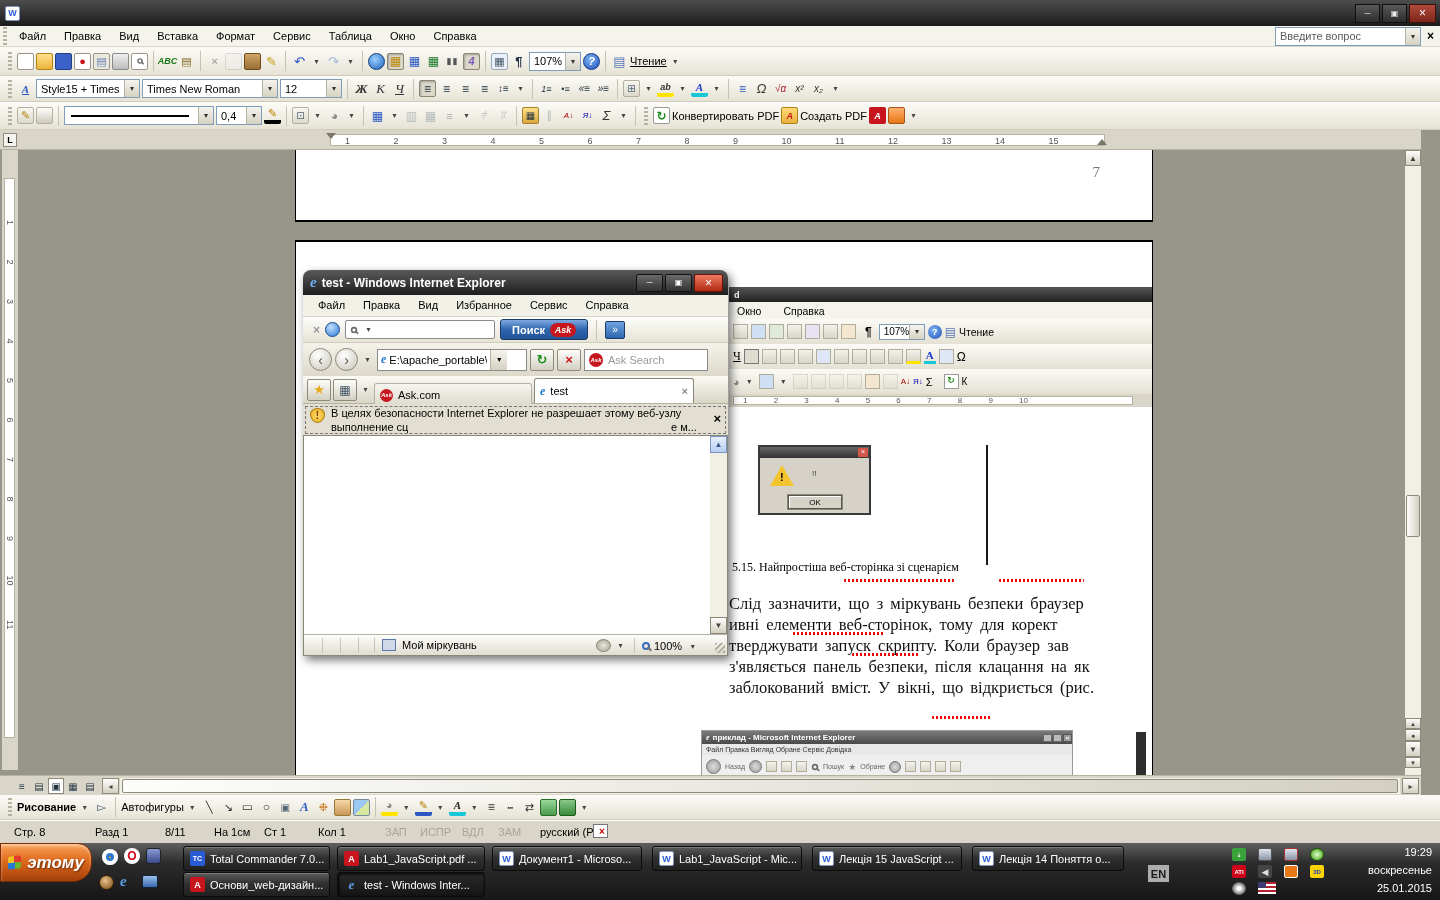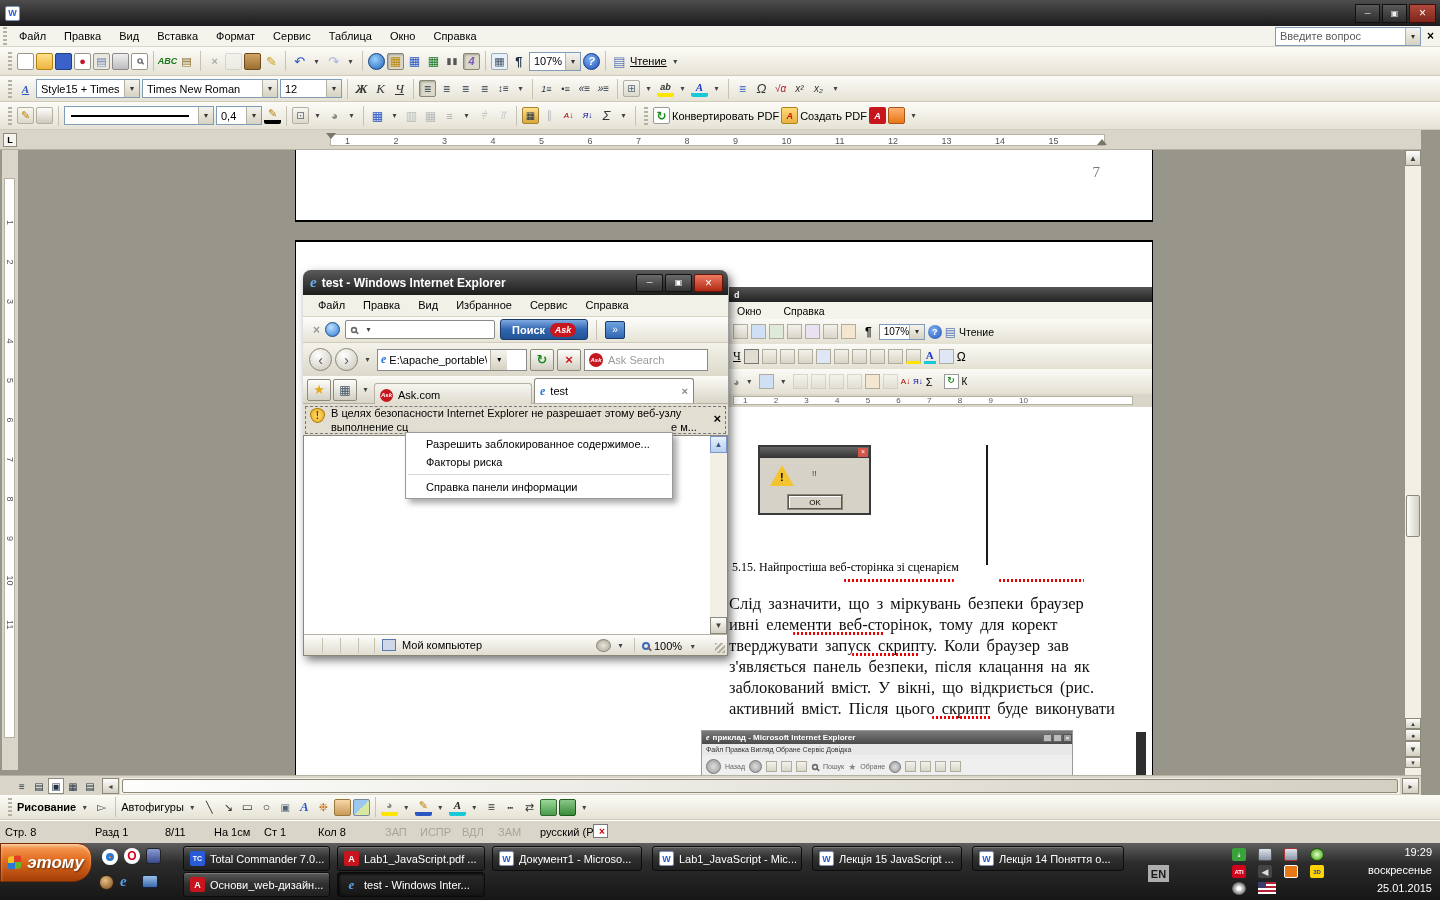--- a/index.html
+++ b/index.html
@@ -312,21 +312,20 @@
 
       <div class="a serif" style="left:430px;top:318px;width:425px;font-size:12px;white-space:nowrap;overflow:hidden">. 5.15. Найпростіша веб-сторінка зі сценарієм</div>
       <span class="wavy" style="left:548px;top:337px;width:110px"></span>
       <span class="wavy" style="left:703px;top:337px;width:85px"></span>
 
       <div class="docline serif" style="top:352px">Слід зазначити, що з міркувань безпеки браузер</div>
       <div class="docline serif" style="top:373px">ивні елементи веб-сторінок, тому для корект</div>
       <div class="docline serif" style="top:394px">тверджувати запуск скрипту. Коли браузер зав</div>
       <div class="docline serif" style="top:436px">заблокований вміст. У вікні, що відкриється (рис.</div>
       <div class="docline serif" style="top:415px">з'являється панель безпеки, після клацання на як</div>
-      <div class="docline serif" style="top:457px">активний вміст. Після цього скрипт буде виконувати</div>
       <span class="wavy" style="left:497px;top:390px;width:92px"></span>
       <span class="wavy" style="left:556px;top:411px;width:68px"></span>
       <span class="wavy" style="left:636px;top:474px;width:60px"></span>
 
       <div class="a" style="left:405px;top:488px;width:372px;height:47px;background:#efefef;border:1px solid #999;overflow:hidden">
         <div class="a fx" style="left:0;top:0;width:372px;height:13px;background:linear-gradient(#7a7a7a,#4a4a4a);color:#fff;font-size:8px;font-weight:bold;padding-left:4px;gap:3px">
           <span style="font-style:italic;font-family:'Liberation Serif',serif">e</span>
           <span>приклад - Microsoft Internet Explorer</span>
           <span style="margin-left:auto;display:flex;gap:1px;padding-right:2px">
             <span style="width:9px;height:8px;background:#bbb;border:1px solid #666"></span>
@@ -404,26 +403,26 @@
       <span class="dd">▾</span>
     <i class="gi" style="font-weight:bold;font-size:12px">≡</i>
     <i class="gi" style="font-size:10px">┅</i>
     <i class="gi" style="font-size:11px">⇄</i>
     <i class="gi" style="background:linear-gradient(#9ad89a,#4a9a4a);border:1px solid #2a6a2a"></i>
     <i class="gi" style="background:linear-gradient(#8ac88a,#3a8a3a);border:1px solid #1a5a1a"></i>
     <span class="dd">▾</span>
   </div>
 
   <div class="a" style="left:0;top:820px;width:1440px;height:23px;background:#d9d6c9;border-top:1px solid #fff;font-size:11px">
-    <span class="a" style="left:5px;top:5px">Стр. 8</span>
+    <span class="a" style="left:14px;top:5px">Стр. 8</span>
     <span class="a" style="left:95px;top:5px">Разд 1</span>
     <span class="a" style="left:165px;top:5px">8/11</span>
     <span class="a" style="left:214px;top:5px">На 1см</span>
     <span class="a" style="left:264px;top:5px">Ст 1</span>
-    <span class="a" style="left:318px;top:5px">Кол 8</span>
+    <span class="a" style="left:318px;top:5px">Кол 1</span>
     <span class="a" style="left:385px;top:5px;color:#a8a598">ЗАП</span>
     <span class="a" style="left:420px;top:5px;color:#a8a598">ИСПР</span>
     <span class="a" style="left:462px;top:5px;color:#a8a598">ВДЛ</span>
     <span class="a" style="left:498px;top:5px;color:#a8a598">ЗАМ</span>
     <span class="a" style="left:540px;top:5px">русский (Ро</span>
     <span class="a" style="left:593px;top:3px;width:15px;height:14px;background:#fff;border:1px solid #777"></span>
     <span class="a" style="left:599px;top:5px;color:#c00;font-weight:bold;font-size:10px">×</span>
   </div>
 </div>
 
@@ -503,34 +502,28 @@
     <span class="a" style="right:7px;top:7px;font-weight:bold;font-size:13px">×</span>
   </div>
 
   <div class="a" style="left:0;top:166px;width:425px;height:198px;background:#fff;border-left:1px solid #8a8778;border-right:1px solid #8a8778">
     <div class="a" style="right:0;top:0;width:17px;height:198px;background:#f2f0e5">
       <span class="sbtn a" style="left:0;top:0;width:17px;height:17px;background:linear-gradient(#e8f0fc,#b8cef0);border-color:#7a96c8;color:#3a5a8a">▲</span>
       <span class="sbtn a" style="left:0;bottom:0;width:17px;height:17px">▼</span>
     </div>
   </div>
 
-  <div class="a" style="left:102px;top:162px;width:268px;background:#fff;border:1px solid #999;box-shadow:4px 4px 6px rgba(0,0,0,.35);z-index:60;padding:2px 0">
-    <div style="line-height:18px;padding-left:20px">Разрешить заблокированное содержимое...</div>
-    <div style="line-height:18px;padding-left:20px">Факторы риска</div>
-    <div style="height:1px;background:#d8d8d8;margin:3px 2px"></div>
-    <div style="line-height:18px;padding-left:20px">Справка панели информации</div>
-  </div>
 
   <div class="a" style="left:0;top:364px;width:425px;height:22px;background:linear-gradient(#fdfdfb,#e0ddd0);border:1px solid #8a8778;border-top:1px solid #b5b2a5;font-size:11px">
     <span class="a" style="left:18px;top:3px;width:1px;height:15px;background:#c6c3b2"></span>
     <span class="a" style="left:36px;top:3px;width:1px;height:15px;background:#c6c3b2"></span>
     <span class="a" style="left:54px;top:3px;width:1px;height:15px;background:#c6c3b2"></span>
     <span class="a" style="left:70px;top:3px;width:1px;height:15px;background:#c6c3b2"></span>
     <span class="a" style="left:78px;top:4px;width:14px;height:12px;background:#cfd8e8;border:1px solid #5a78a8"></span>
-    <span class="a" style="left:98px;top:4px">Мой компьютер</span>
+    <span class="a" style="left:98px;top:4px">Мой міркувань</span>
     <span class="a fx" style="left:292px;top:2px;gap:3px">
       <span style="width:15px;height:13px;border-radius:50%;background:radial-gradient(#e8e6da,#a8a494);border:1px solid #8a8778"></span>
       <span class="dd">▾</span>
     </span>
     <span class="a" style="left:330px;top:3px;width:1px;height:15px;background:#c6c3b2"></span>
     <span class="a fx" style="left:338px;top:3px;gap:4px">
       <span class="mag" style="border-color:#3a6ab8"></span>
       <span>100%</span>
       <span class="dd">▾</span>
     </span>

